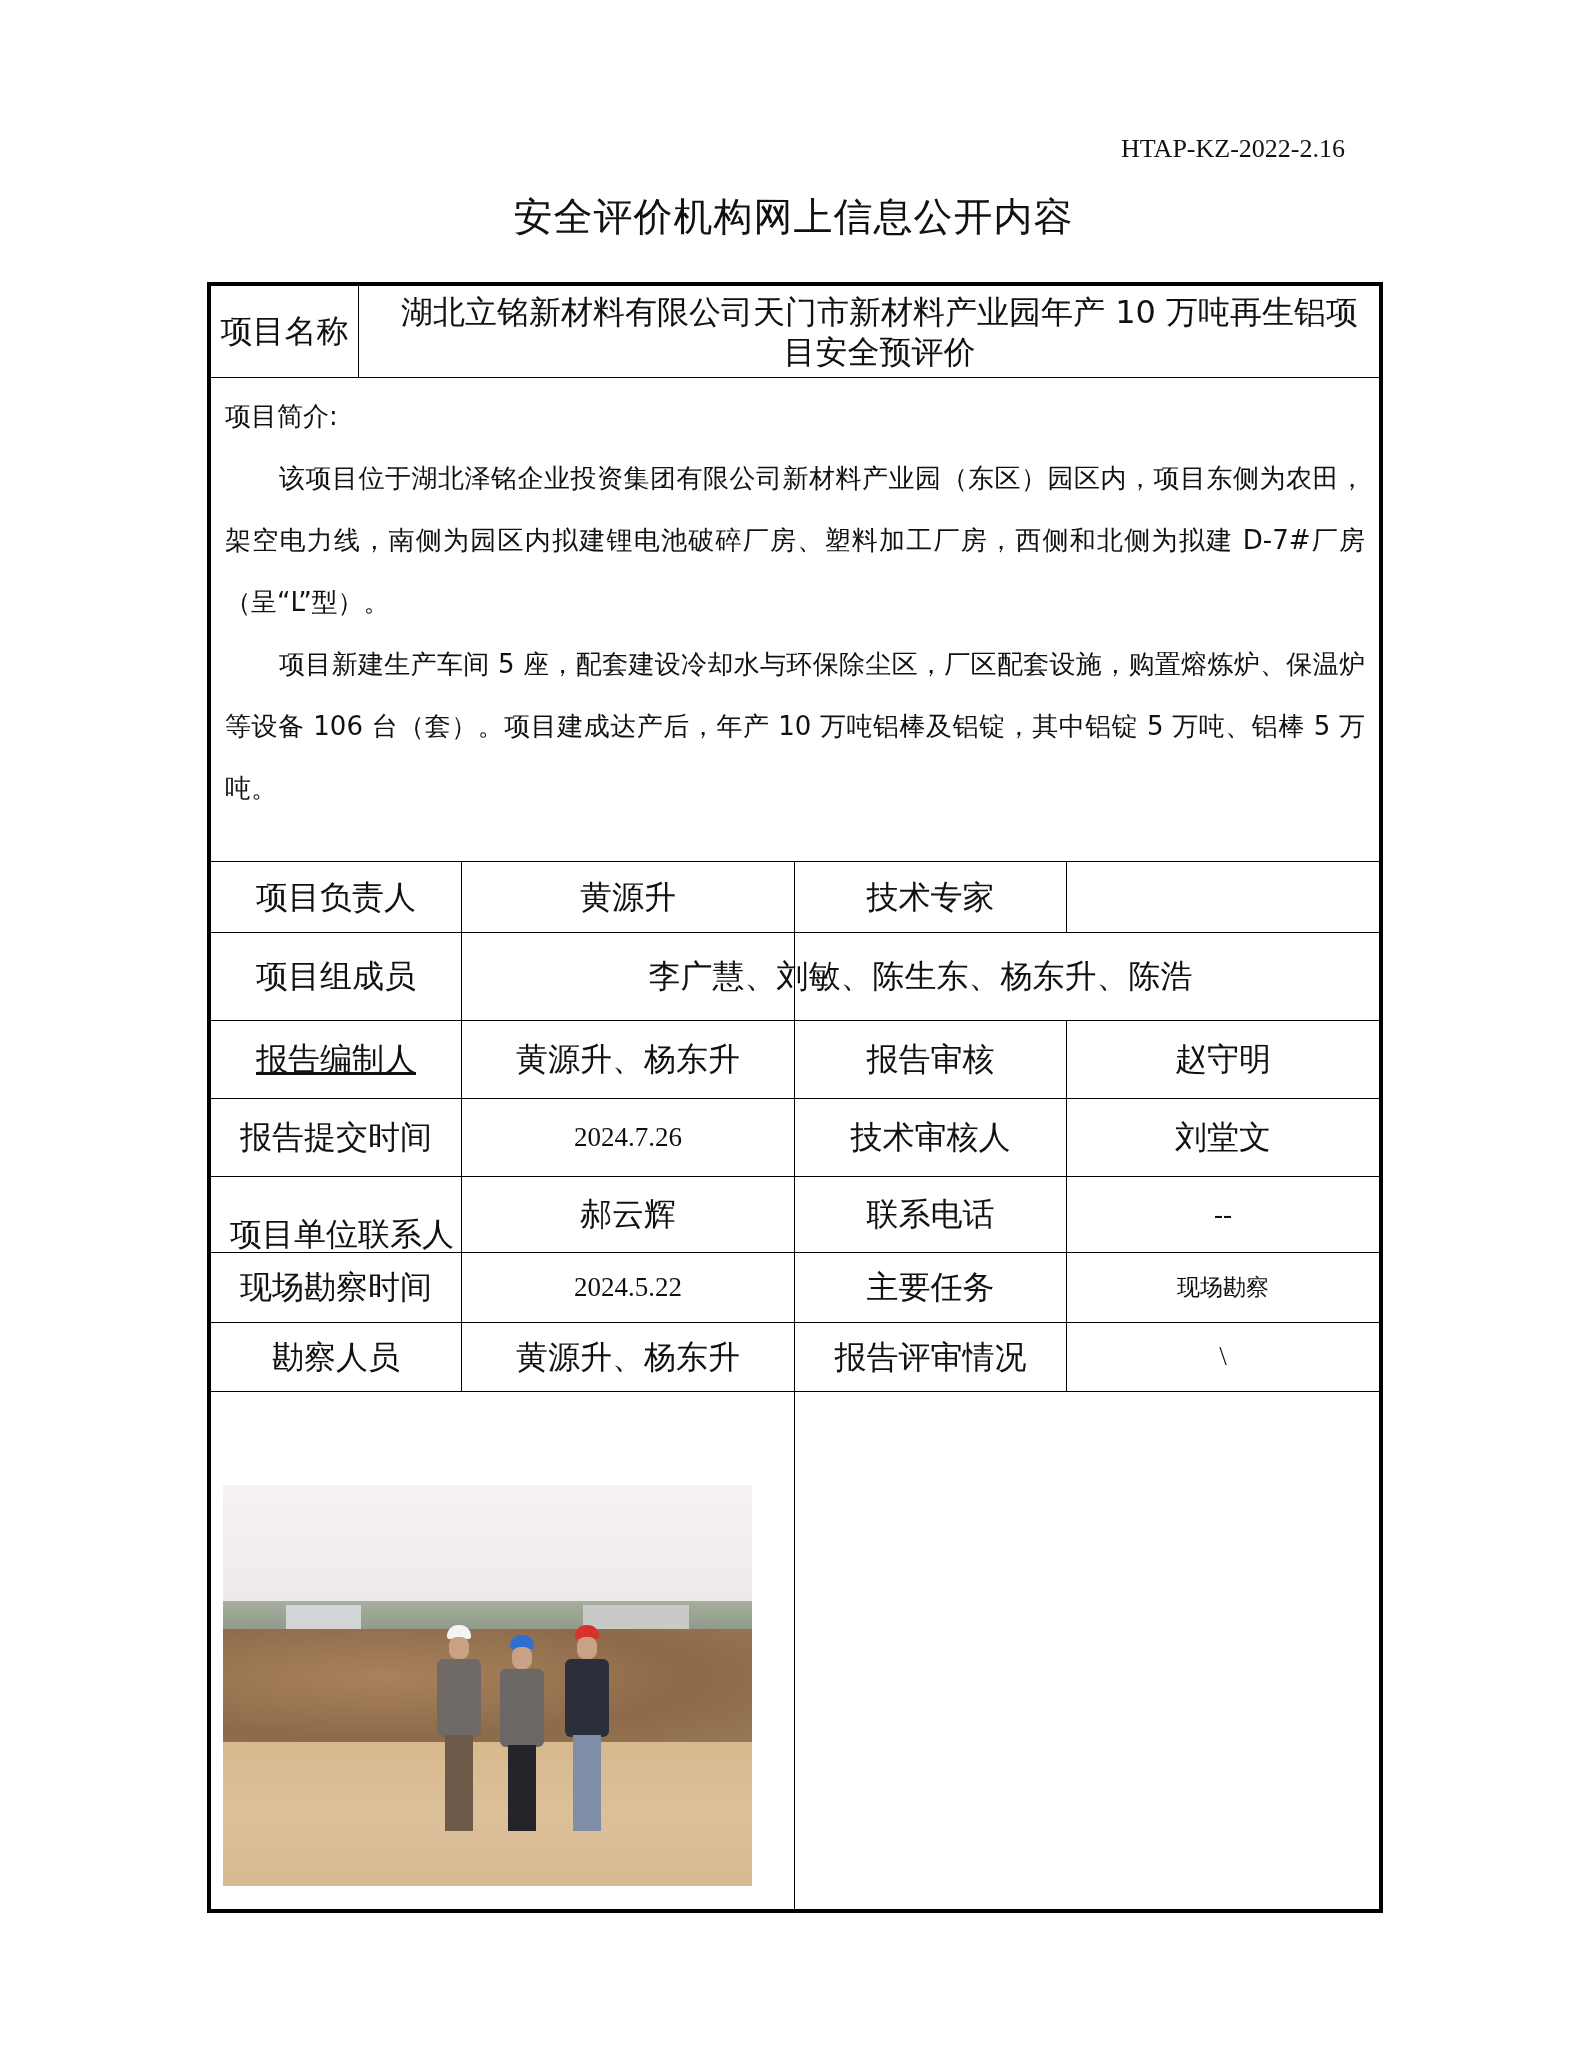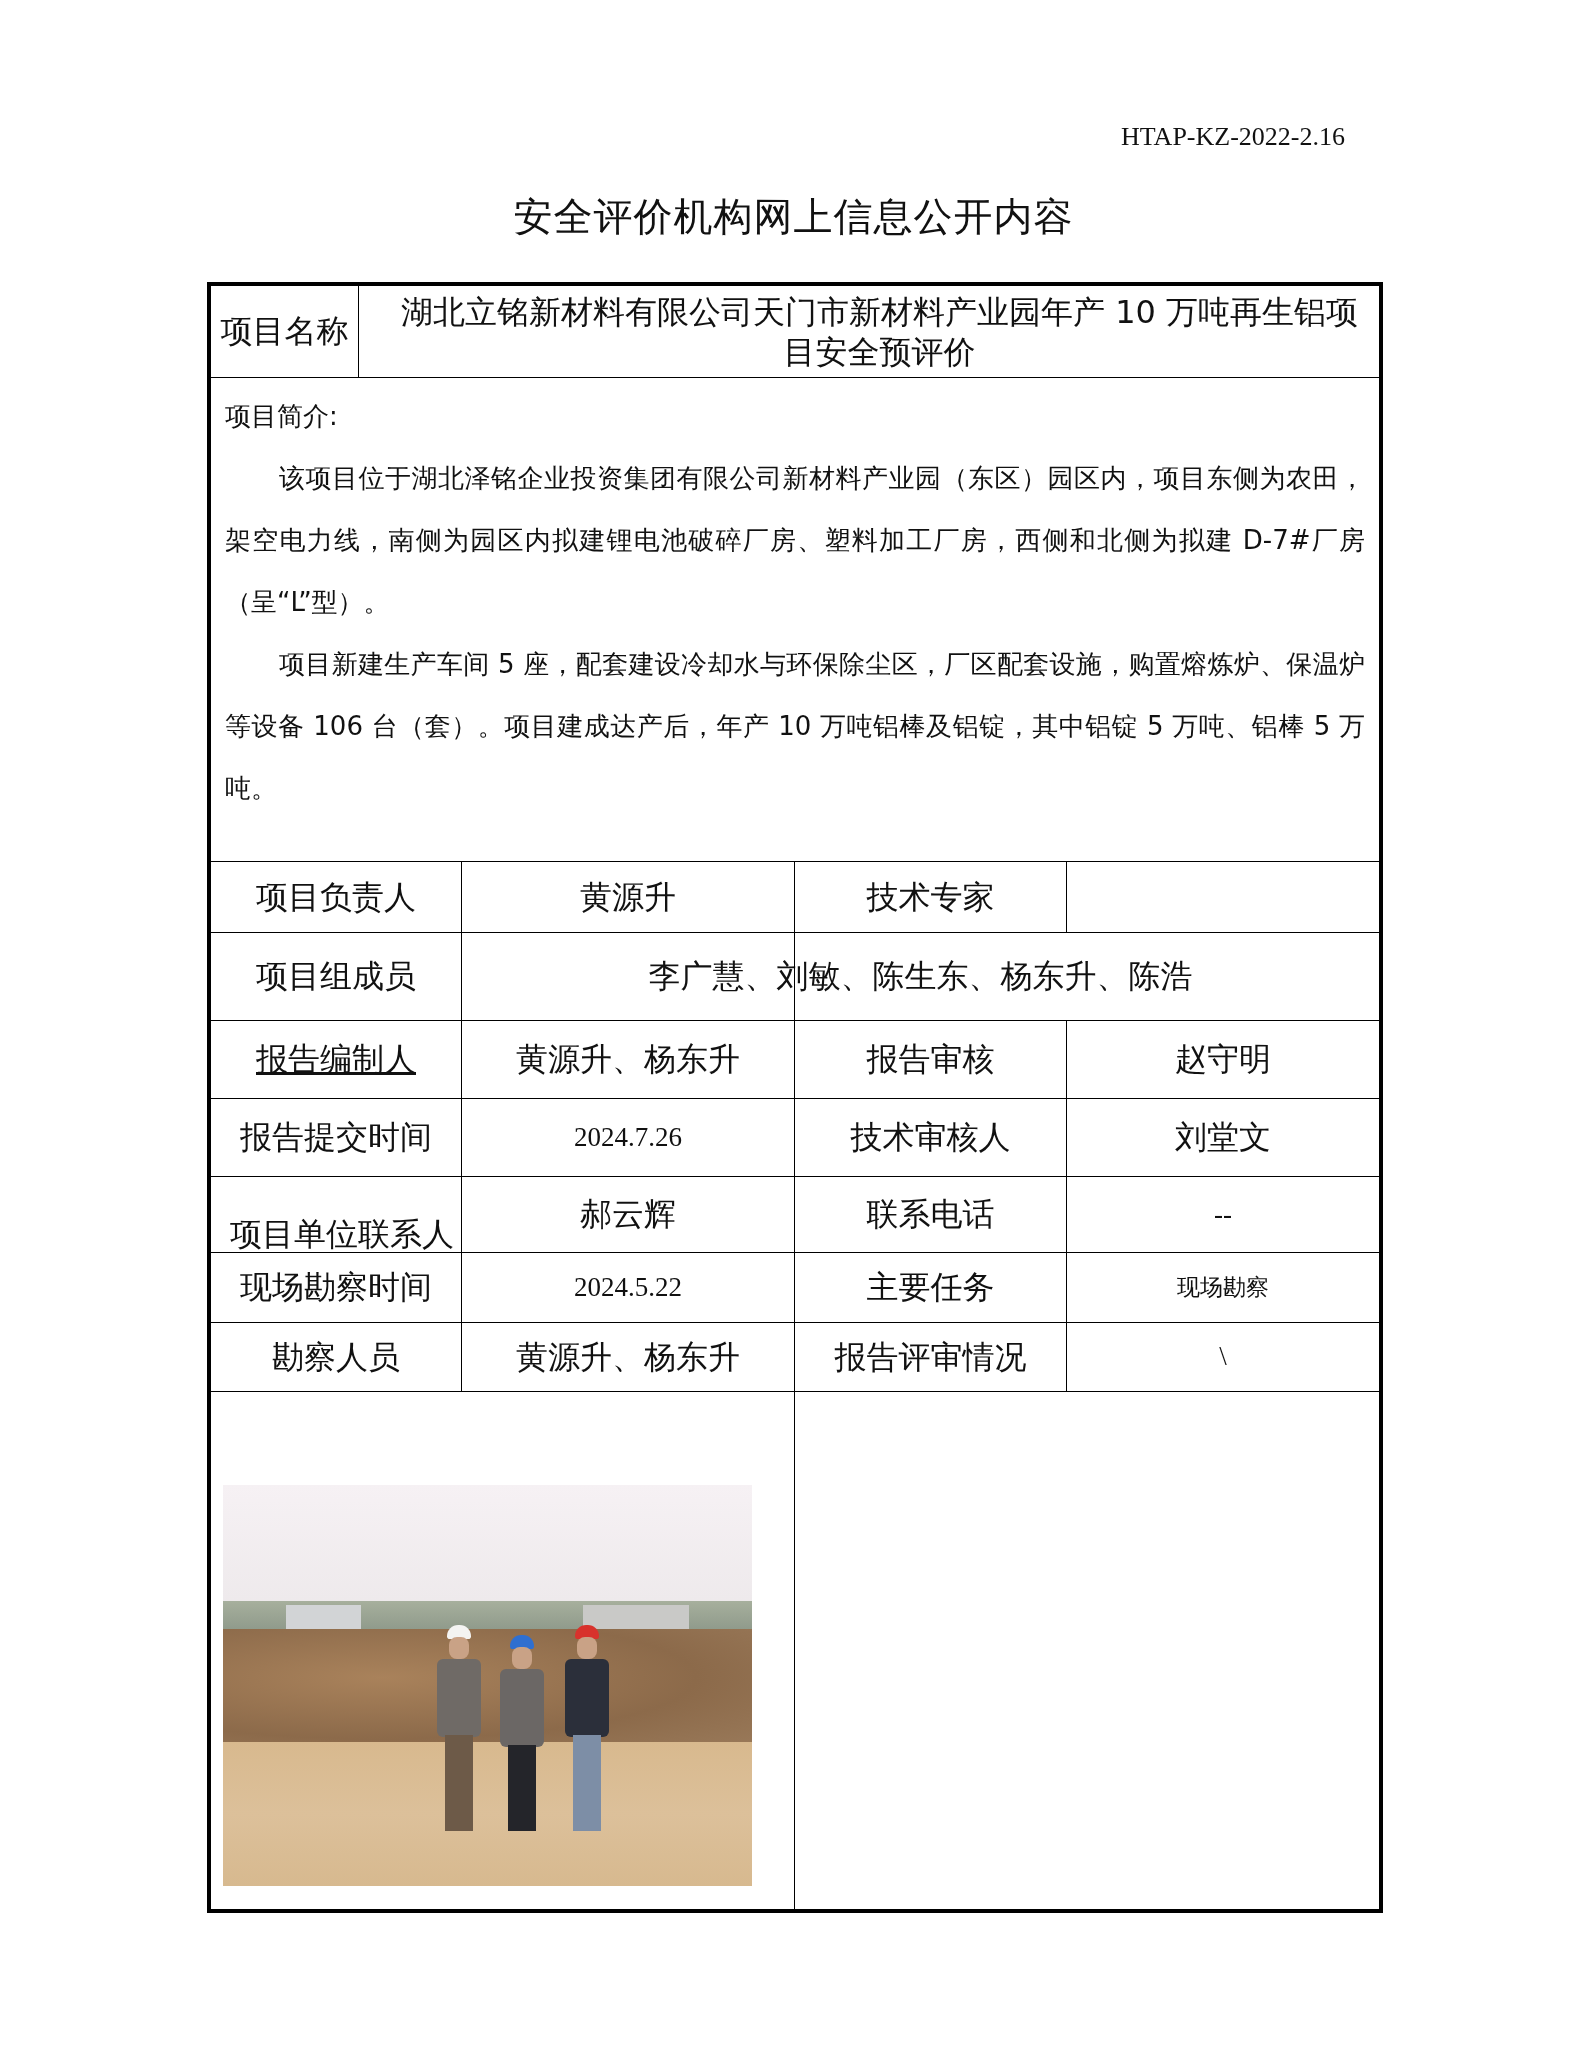--- a/index.html
+++ b/index.html
@@ -1,19 +1,19 @@
 <!DOCTYPE html>
 <html><head>
 <meta charset="utf-8">
 <style>
   html, body { margin:0; padding:0; background:#ffffff; }
   body { width:1587px; height:2054px; position:relative; overflow:hidden;
          font-family:"DejaVu Serif","Liberation Serif",serif; color:#111; }
   .abs { position:absolute; }
-  .doc-code { right:242px; top:122px; font-size:26px; font-family:"Liberation Serif",serif; letter-spacing:0px; }
+  .doc-code { right:242px; top:134px; font-size:26px; font-family:"Liberation Serif",serif; letter-spacing:0px; }
   .doc-title { left:0; width:1587px; top:190px; text-align:center; font-size:39px; font-family:"DejaVu Sans","Liberation Sans",sans-serif; letter-spacing:1px; }
   .table { left:207px; top:282px; width:1176px; height:1631px; border:4px solid #000; box-sizing:border-box; }
   .hline { position:absolute; height:0; border-top:1.5px solid #000; }
   .vline { position:absolute; width:0; border-left:1.5px solid #000; }
   .cell { position:absolute; display:flex; align-items:center; justify-content:center; text-align:center;
           font-size:32px; font-family:"DejaVu Sans","Liberation Sans",sans-serif; box-sizing:border-box; line-height:1.45; }
   .num { font-family:"Liberation Serif",serif; font-size:27px; }
   .small { font-size:23px; }
   .intro { position:absolute; left:14px; right:14px; font-size:26px; font-family:"DejaVu Sans","Liberation Sans",sans-serif; line-height:62px; text-align:justify; }
   .intro p { margin:0; }

